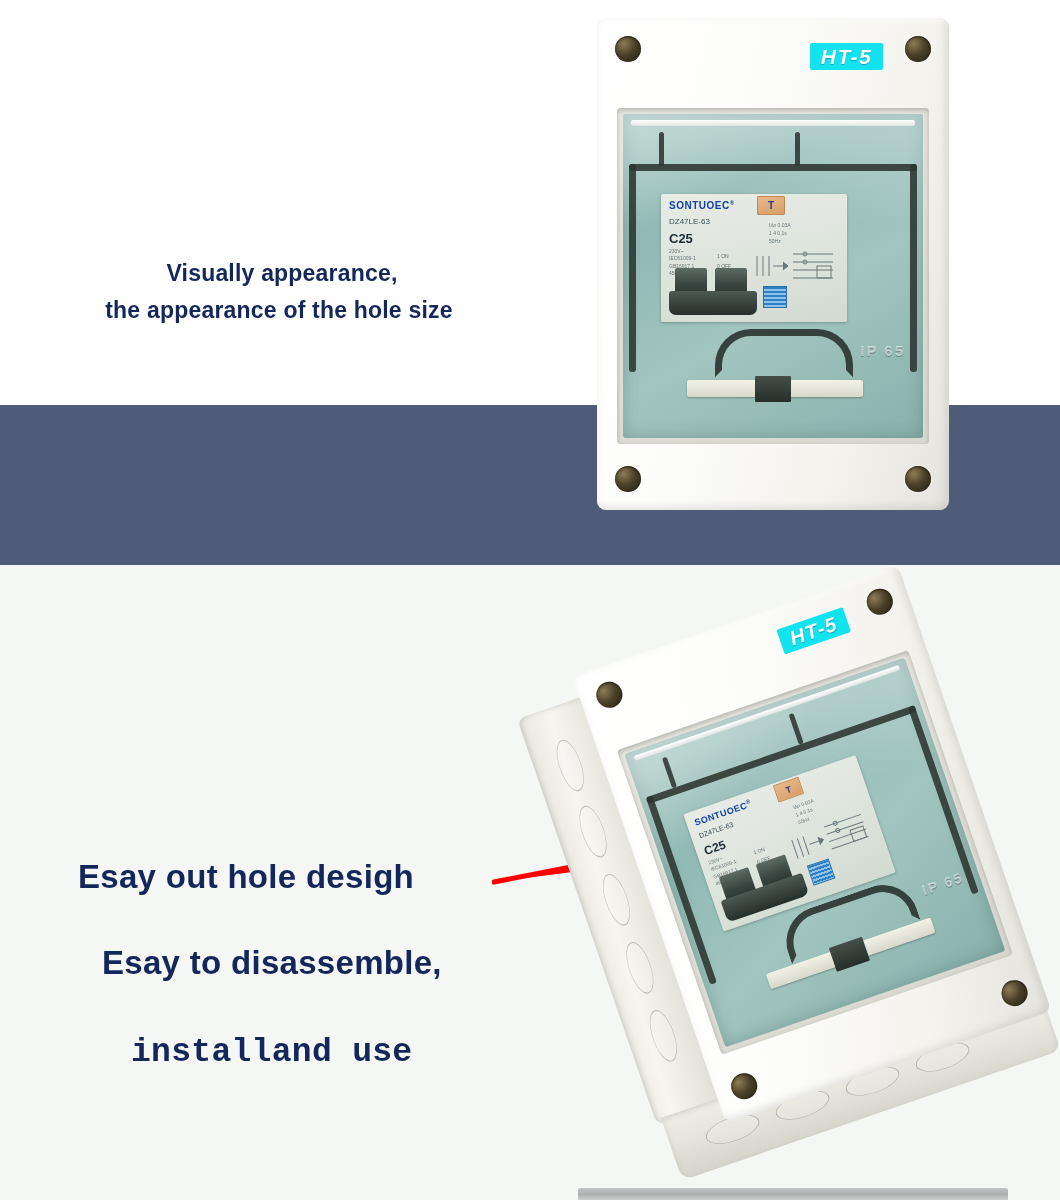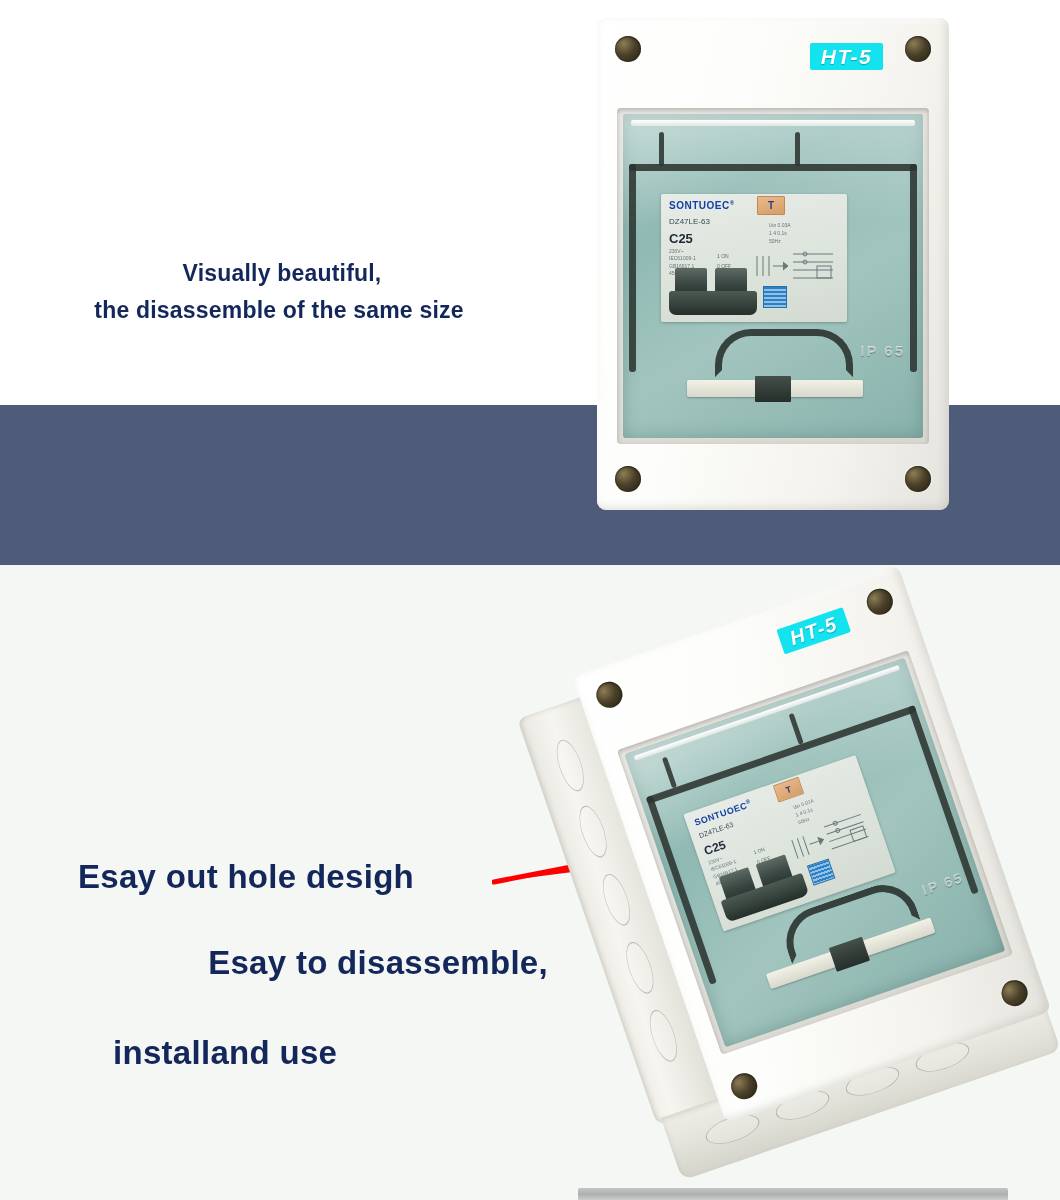--- a/index.html
+++ b/index.html
@@ -70,22 +70,22 @@
     left: 78px; top: 855px;
     width: 470px;
     color: #13275a;
     font-weight: bold;
     font-size: 33px;
     line-height: 44px;
     letter-spacing: .3px;
   }
   .copy-bottom .line { display: block; white-space: nowrap; }
   .copy-bottom .b1 { margin-bottom: 42px; }
-  .copy-bottom .b2 { margin-left: 24px; margin-bottom: 46px; text-align: right; }
-  .copy-bottom .b3 { margin-left: 35px; }
+  .copy-bottom .b2 { margin-left: 24px; margin-bottom: 46px; }
+  .copy-bottom .b3 { margin-left: 53px; font-family: Liberation Mono, monospace; }
 
   
   .arrow-annotation {
     position: absolute;
     left: 492px; top: 838px;
     width: 150px; height: 56px;
   }
 
   
   .enclosure {
@@ -290,22 +290,22 @@
 <body>
 
 <div id="page">
 
   <div class="band-top"></div>
   <div class="band-divider"></div>
   <div class="band-bottom"></div>
   <div class="bottom-peek"></div>
 
   <div class="copy-top">
-    <span class="line l1">Visually beautiful,</span>
-    <span class="line l3">the disassemble of the same size</span>
+    <span class="line l1">Visually appearance,</span>
+    <span class="line l3">the appearance of the hole size</span>
   </div>
 
   <div class="enclosure" id="unit-front" style="left:597px; top:18px; width:352px; height:492px;">
     <div class="shell"></div>
 
     <div class="screw" style="left:18px;  top:18px;"></div>
     <div class="screw" style="right:18px; top:18px;"></div>
     <div class="screw" style="left:18px;  bottom:18px;"></div>
     <div class="screw" style="right:18px; bottom:18px;"></div>
 

